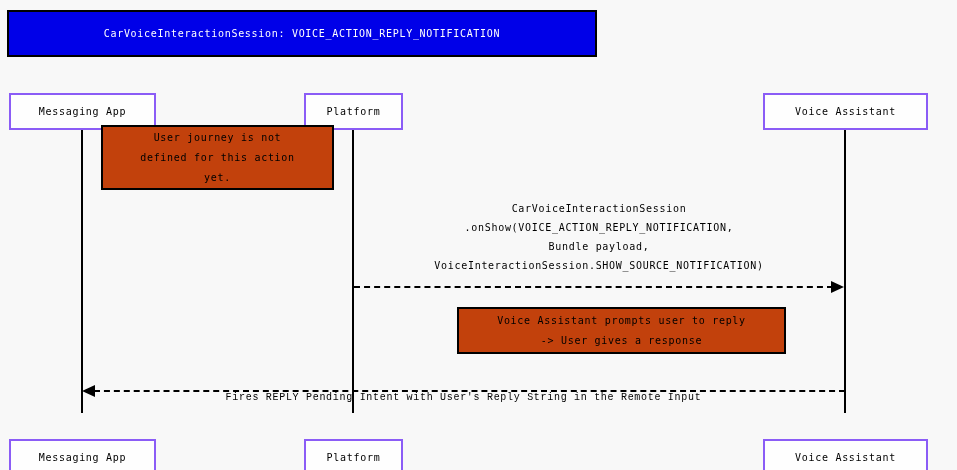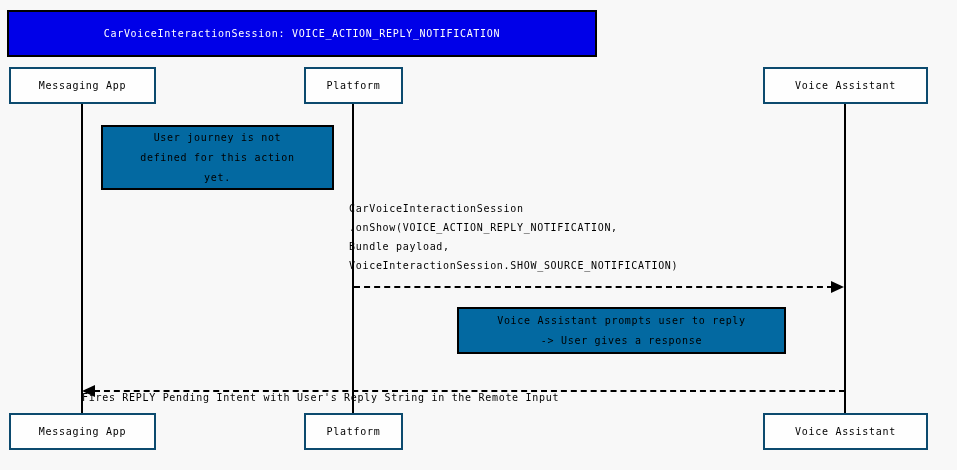--- a/index.html
+++ b/index.html
@@ -31,54 +31,56 @@
     align-items: center;
     justify-content: center;
     color: #FEFEFE;
     line-height: 20px;
     text-align: center;
     white-space: pre;
   }
 
   
   .participant {
-    border: 2px solid #0c4a6e;
+    border: 2px solid #8b5cf6;
     background: #FEFEFE;
     box-sizing: border-box;
     display: flex;
     align-items: center;
     justify-content: center;
     height: 37px;
     line-height: 18px;
     white-space: pre;
+    margin-top: 26px;
   }
 
   
   .lifeline {
     width: 2px;
     background: #000;
     top: 104px;
     height: 309px;
   }
 
   
   .note {
     border: 2px solid #000;
-    background: #0369a1;
+    background: #c2410c;
     box-sizing: border-box;
     display: flex;
     align-items: center;
     justify-content: center;
     text-align: center;
     white-space: pre-line;
     line-height: 20px;
   }
 
   
   .msg-label {
+    text-align: center;
     white-space: pre-line;
     line-height: 19px;
   }
 
   
   .arrow-line {
     border-top: 2px dashed #000;
     height: 0;
   }
 
@@ -133,21 +135,21 @@
   </div>
 
   <div class="abs arrow-line" style="left:354px; top:286px; width:479px;"></div>
   <div class="abs arrow-head-right" style="left:831px; top:281px;"></div>
 
   <div class="abs note" style="left:457px; top:307px; width:329px; height:47px;">
     <span>Voice Assistant prompts user to reply
 -&gt; User gives a response</span>
   </div>
 
-  <div class="abs msg-label" style="left:82px; top:369px; width:763px;">
+  <div class="abs msg-label" style="left:82px; top:369px; width:763px;font-family:Liberation Mono, monospace;">
     <span>Fires REPLY Pending Intent with User's Reply String in the Remote Input</span>
   </div>
 
   <div class="abs arrow-line" style="left:94px; top:390px; width:751px;"></div>
   <div class="abs arrow-head-left" style="left:82px; top:385px;"></div>
 
   <div class="abs participant" style="left:9px; top:413px; width:147px;">
     <span>Messaging App</span>
   </div>
   <div class="abs participant" style="left:304px; top:413px; width:99px;">

